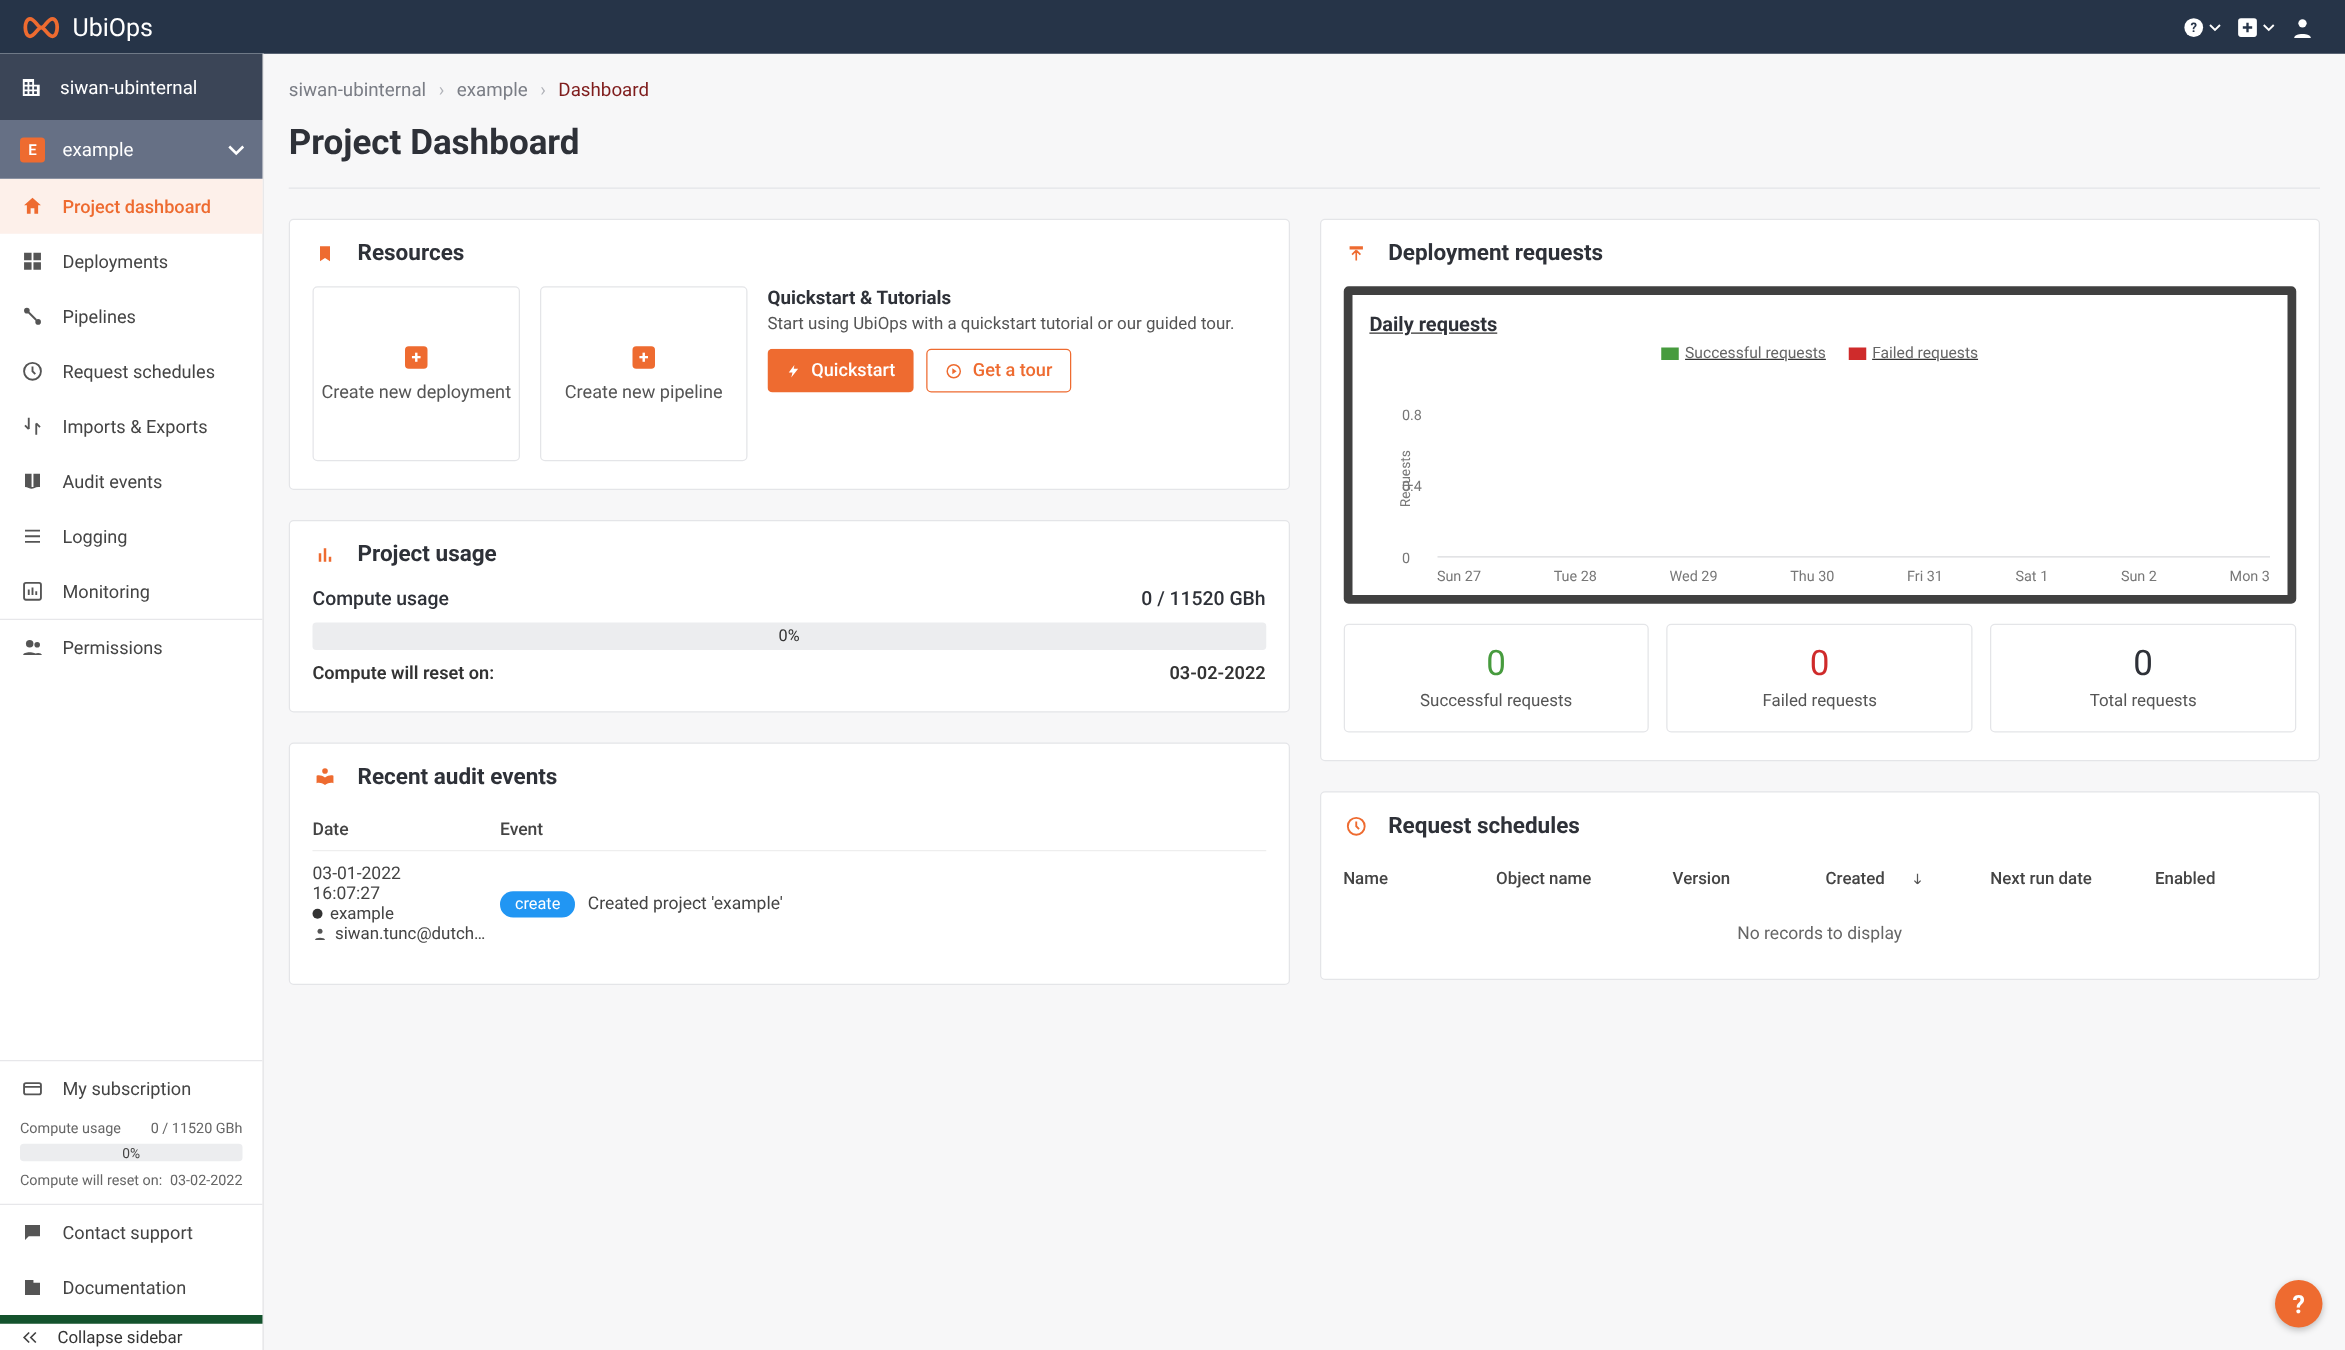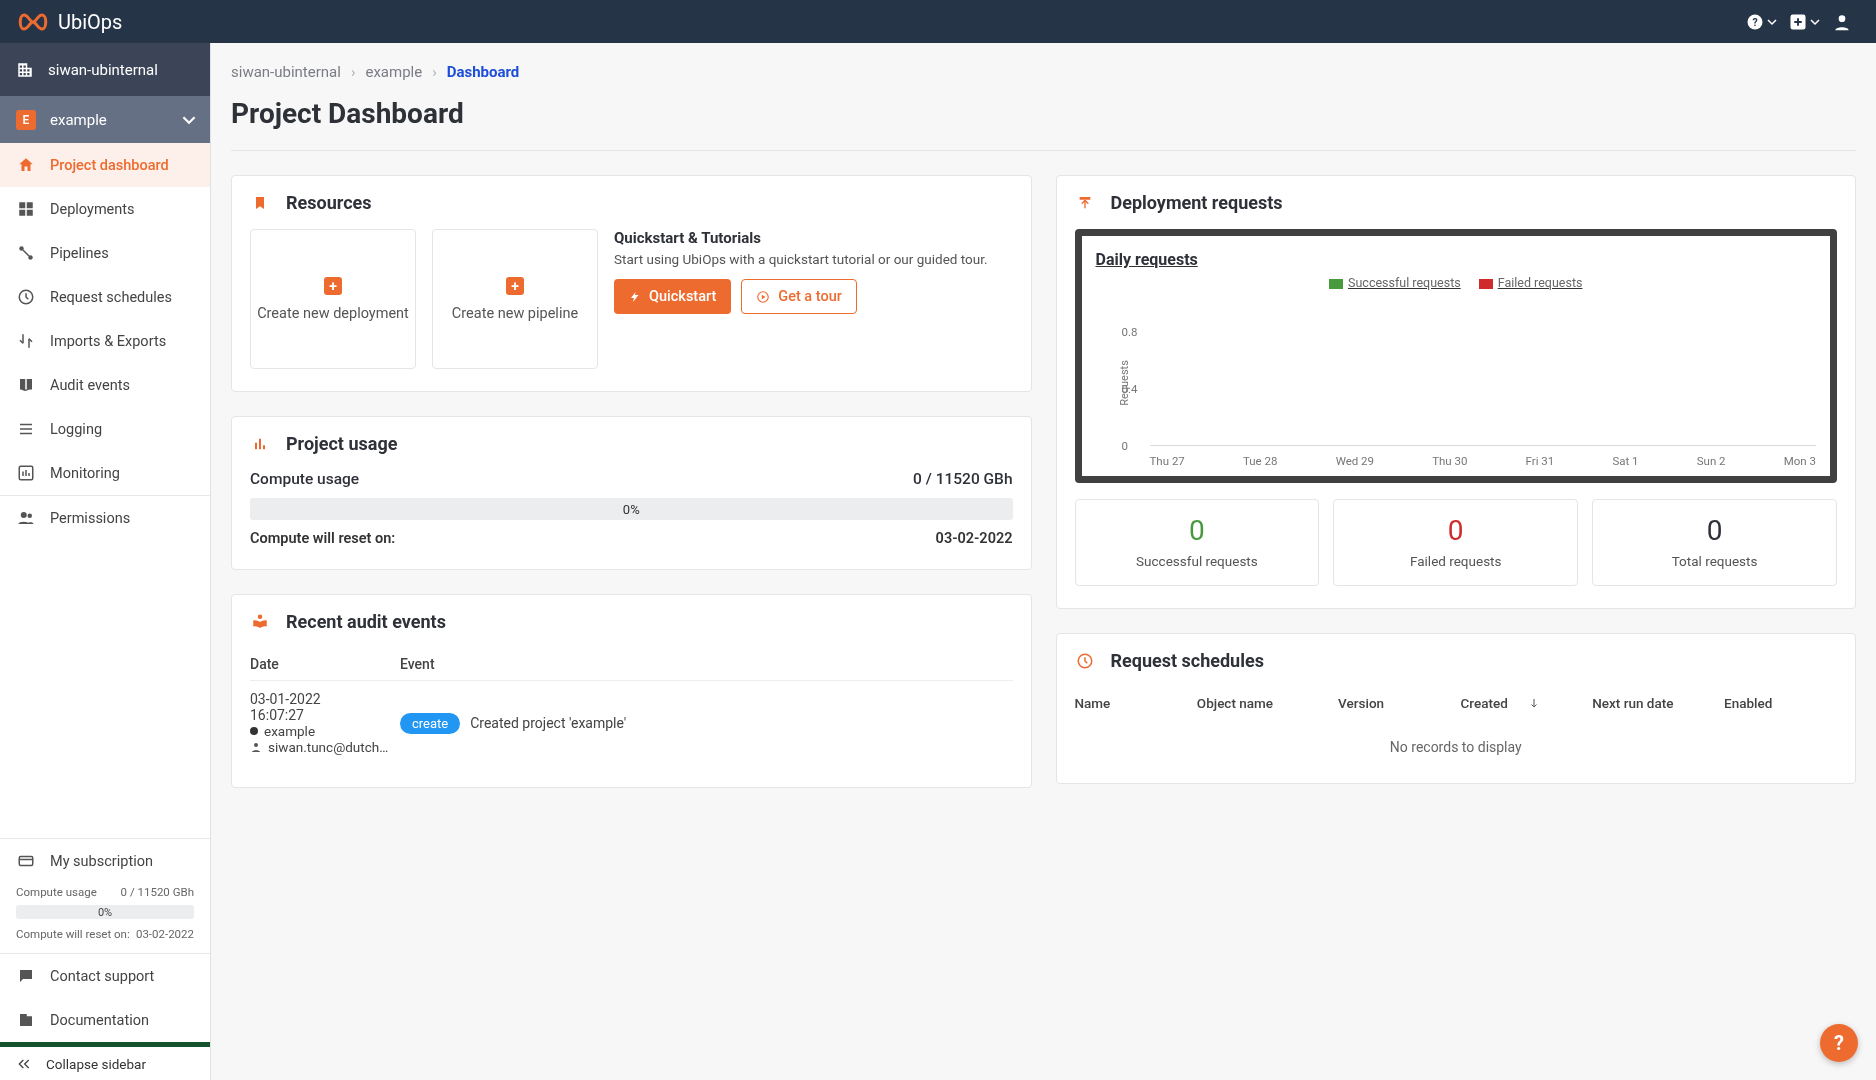--- a/index.html
+++ b/index.html
@@ -18,24 +18,24 @@
 .sidebar .proj-row .chev { position: absolute; right: 14px; }
 .sb-item { display: flex; align-items: center; gap: 14px; height: 44px; padding: 0 16px; font-size: 14.5px; color: #444; cursor: pointer; border-bottom: 0; }
 .sb-item.active { color: #ee6b30; font-weight: 500; background: #fdf0ea; }
 .sb-item .ico { width: 20px; display:flex; justify-content:center; color: #555; }
 .sb-item.active .ico { color: #ee6b30; }
 .sb-sep { height: 1px; background: #e7e7ea; margin: 0; }
 .sb-bottom { margin-top: auto; }
 .sb-sub { padding: 0 16px; font-size: 11.5px; color: #666; }
 .sb-sub .row { display:flex; justify-content:space-between; padding: 2px 0; }
 .sb-sub .bar { height: 14px; background: #ecedef; border-radius: 3px; margin: 4px 0 6px; display:flex; align-items:center; justify-content:center; font-size:11px; color:#444; }
-.sb-collapse { height: 38px; display:flex; align-items:center; gap: 14px; padding: 0 16px; font-size: 13.5px; border-top:5px solid #14532d; cursor:pointer; }
+.sb-collapse { height: 28px; display:flex; align-items:center; gap: 14px; padding: 0 16px; font-size: 13.5px; border-top:7px solid #14532d; cursor:pointer; }
 .main { flex: 1; overflow: auto; padding: 20px 20px 40px 20px; }
 .breadcrumb { display:flex; align-items:center; gap: 10px; color:#7a7d85; font-size:15px; }
-.breadcrumb .current { color:#1d4ed8; font-weight:700;text-align:center; }
+.breadcrumb .current { color:#7f1d1d; font-weight:400;text-align:center; }
 .breadcrumb .chev { color:#b0b2b8; }
 h1.page-title { font-size: 28px; font-weight:700; color:#2e3138; margin-top: 16px; }
 .hr { height:1px; background:#e4e5e8; margin: 20px 0 24px; }
 .grid { display:grid; grid-template-columns: 1fr 1fr; gap: 24px; }
 .card { background:#fff; border:1px solid #e4e5e8; border-radius:4px; padding: 16px 18px 22px; }
 .card-title { display:flex; align-items:center; gap: 16px; font-size:18px; font-weight:700; color:#2e3138; margin-bottom: 16px; }
 .card-title .ico { color:#ee6b30; width:20px; display:flex; justify-content:center; }
 .res-row { display:flex; gap: 16px; align-items: stretch; }
 .res-card { flex:0 0 166px; height:140px; border:1px solid #e4e5e8; border-radius:4px; display:flex; flex-direction:column; align-items:center; justify-content:center; gap:10px; color:#555; font-size:14.5px; text-align:center; cursor:pointer; }
 .res-card .plus { width:18px; height:18px; background:#ee6b30; border-radius:3px; color:#fff; display:flex; align-items:center; justify-content:center; font-size:14px; font-weight:700; }
@@ -398,21 +398,21 @@
               <span><span class="sw" style="background:#479b3e"></span><span>Successful requests</span></span>
               <span><span class="sw" style="background:#cf2b2b"></span><span>Failed requests</span></span>
             </div>
             <div class="chart-area" id="chart">
               <div class="ylabel">Requests</div>
             <div class="ytick" style="top: 148px;">0</div>
                 <div class="xaxis"></div>
                 <div class="ytick" style="top: 91.2px;">0.4</div>
                 <div class="ytick" style="top: 34.4px;">0.8</div>
                 <div class="xticks">
-                  <span>Thu 27</span>
+                  <span>Sun 27</span>
                   <span>Tue 28</span>
                   <span>Wed 29</span>
                   <span>Thu 30</span>
                   <span>Fri 31</span>
                   <span>Sat 1</span>
                   <span>Sun 2</span>
                   <span>Mon 3</span>
                 </div>
               </div>
           </div>

